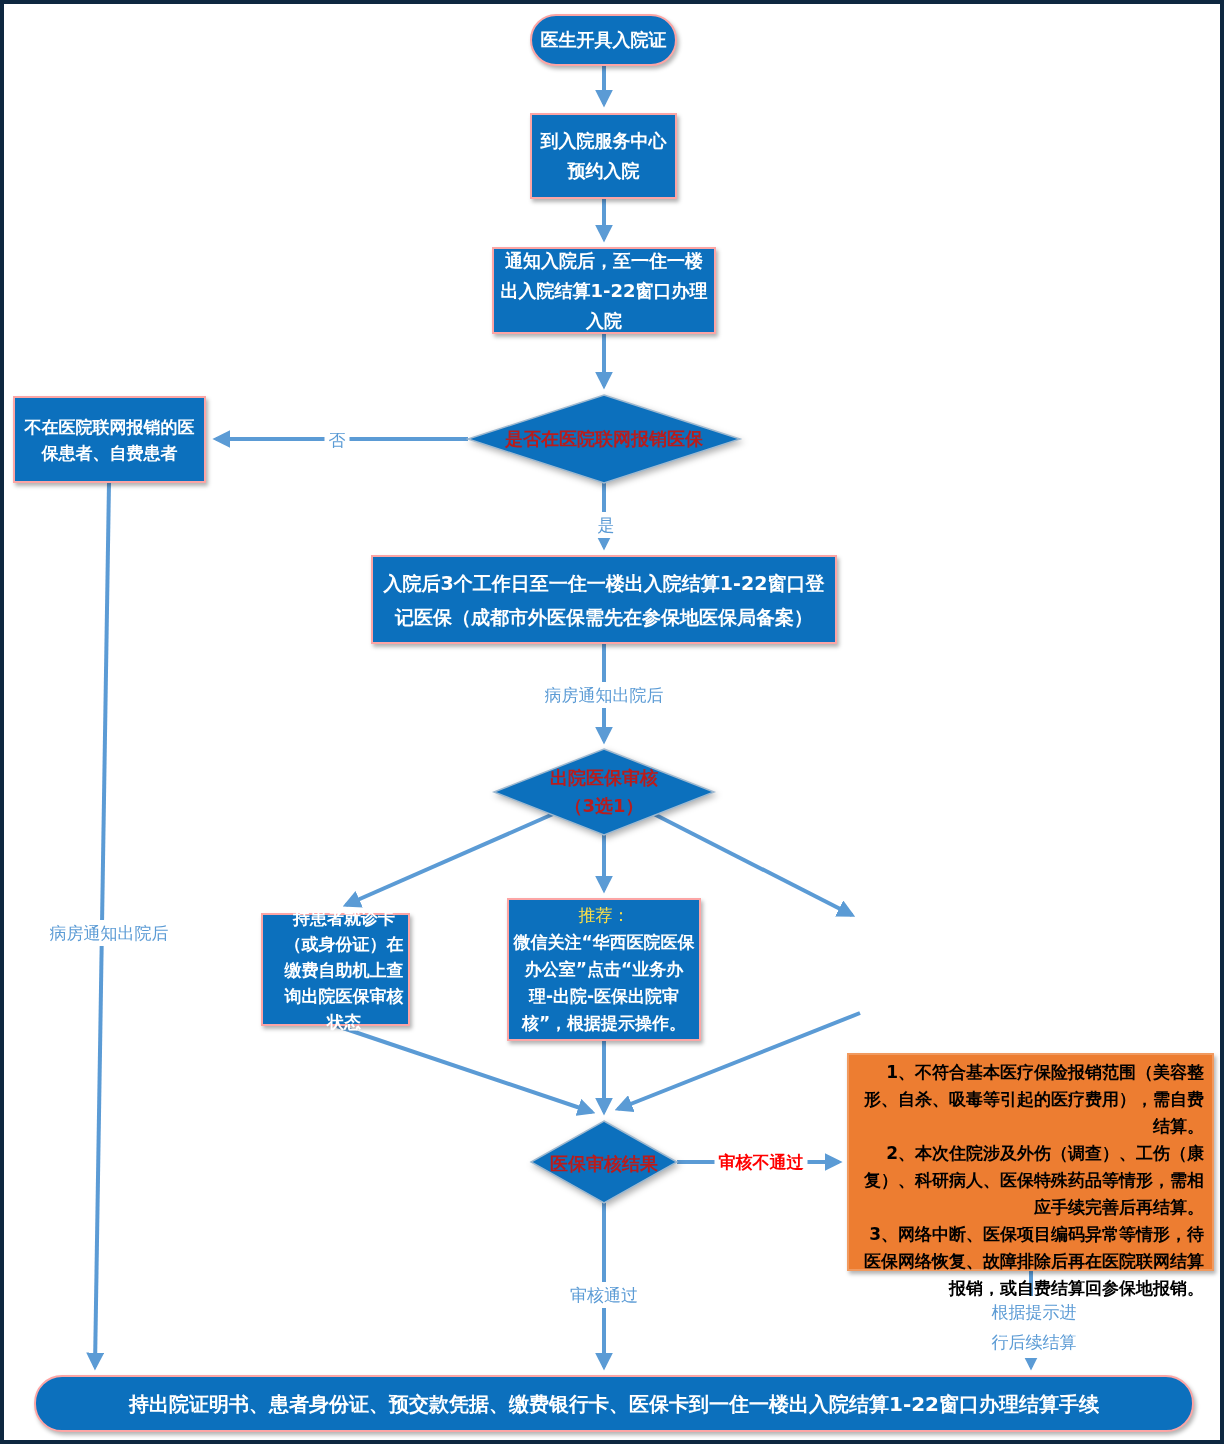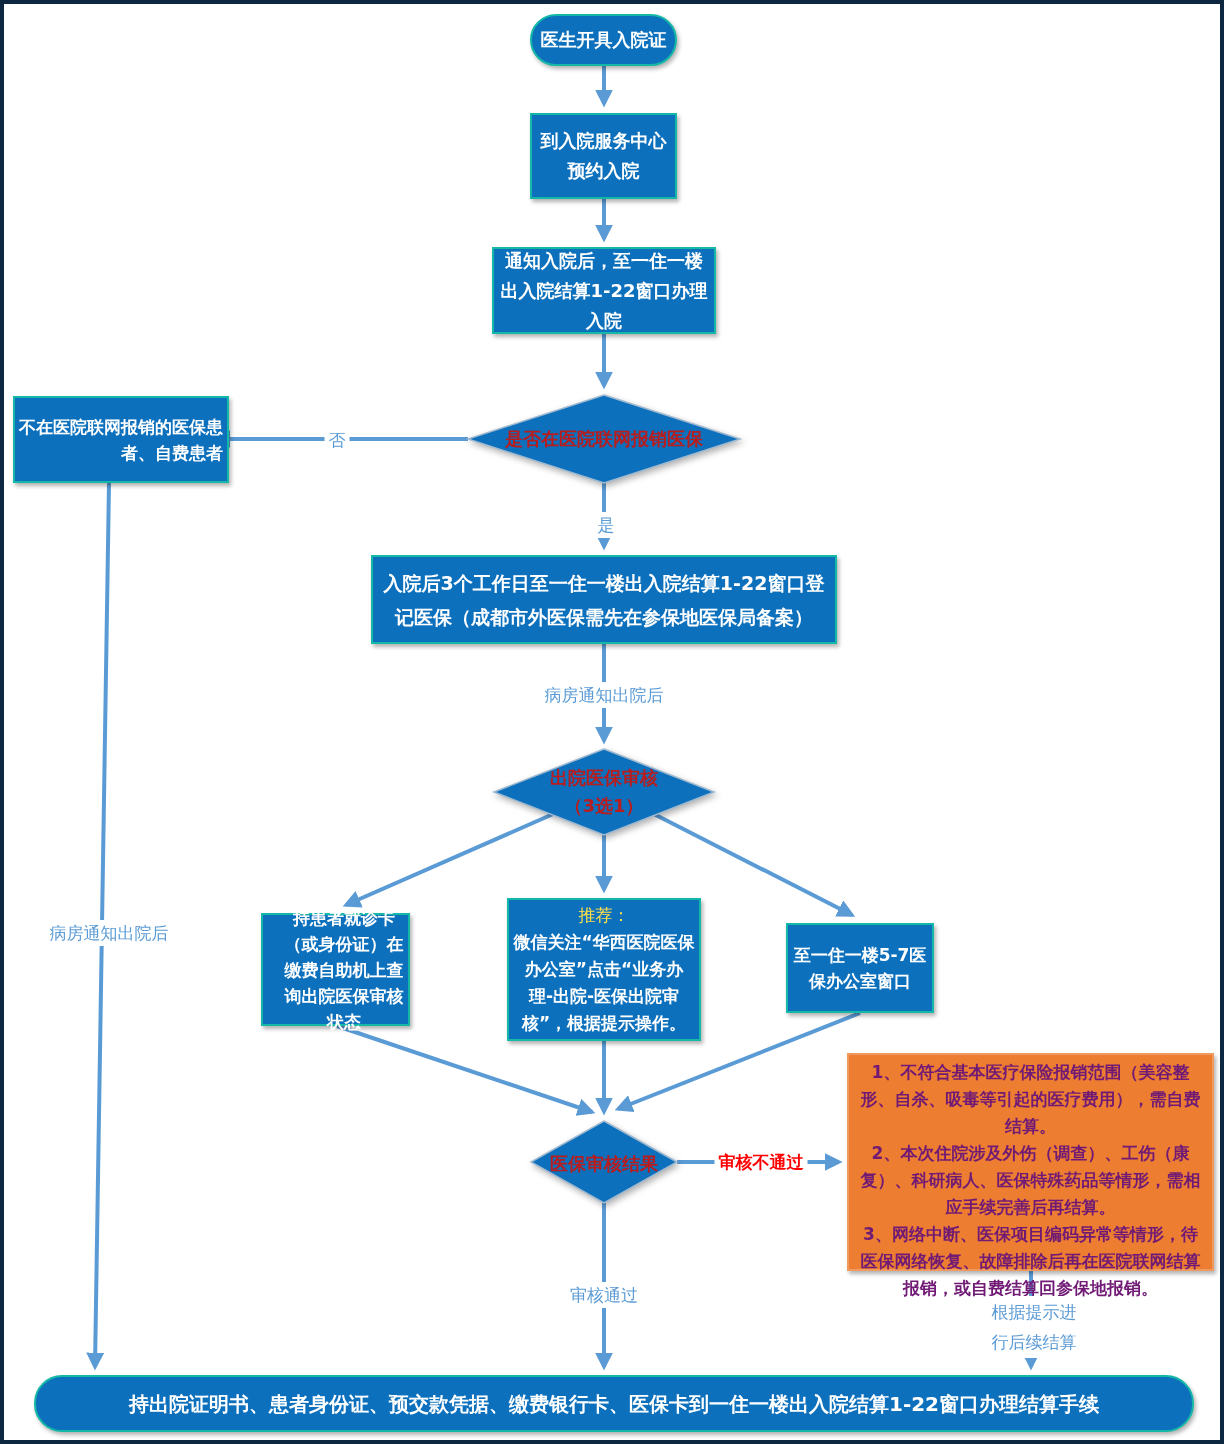--- a/index.html
+++ b/index.html
@@ -5,21 +5,21 @@
   html,body{margin:0;padding:0;background:#fff;}
   #canvas{
     position:relative;width:1224px;height:1444px;
     border:4px solid #0e2740;box-sizing:border-box;
     background:#fff;overflow:hidden;
     font-family:"DejaVu Sans",sans-serif;
   }
   #wires{position:absolute;left:0;top:0;width:1216px;height:1436px;}
   .node{
     position:absolute;box-sizing:border-box;
-    background:#0c70bd;border:2px solid #14b8a6;
+    background:#0c70bd;border:2px solid #fca5a5;
     color:#fff;font-weight:bold;text-align:center;
     display:flex;flex-direction:column;align-items:center;justify-content:center;
     font-size:18px;line-height:30px;
     box-shadow:2px 3px 4px rgba(0,0,0,.3);
     padding:2px 4px;
   }
   .node.small{font-size:17px;line-height:26px;}
   .terminator{border-radius:26px;}
   .endbar{border-radius:28px;font-size:20px;}
   .dlabel{
@@ -28,21 +28,21 @@
   }
   .elabel{
     position:absolute;transform:translateX(-50%);
     color:#5b9bd5;font-size:17px;line-height:24px;white-space:nowrap;
     background:#fff;padding:1px 4px;text-align:center;
   }
   .elabel.red{color:#f00;font-weight:bold;}
   .orange{
     position:absolute;box-sizing:border-box;
     background:#ed7d31;border:2px solid #f19a5f;
-    color:#701a75;font-weight:bold;text-align:center;
+    color:#000000;font-weight:bold;text-align:right;
     font-size:17px;line-height:27px;padding:4px 8px;
     box-shadow:2px 3px 4px rgba(0,0,0,.3);
   }
   .orange div{margin:0;}
   .rec-tag{color:#fde047;font-weight:normal;}
   .wire{stroke:#5b9bd5;stroke-width:4;fill:none;}
   .diamond{fill:#0c70bd;stroke:#9fb9d0;stroke-width:1.5;filter:drop-shadow(2px 3px 3px rgba(0,0,0,.3));}
 </style>
 </head>
 <body>
@@ -76,32 +76,31 @@
     <polygon class="diamond" points="600,745 710,788 600,831 490,788"></polygon>
     <polygon class="diamond" points="600,1117 673,1158 600,1199 527,1158"></polygon>
   </svg>
 
   <div class="node terminator" style="left:526px;top:10px;width:147px;height:52px;">医生开具入院证</div>
 
   <div class="node" style="left:526px;top:109px;width:147px;height:86px;">到入院服务中心预约入院</div>
 
   <div class="node" style="left:488px;top:243px;width:224px;height:87px;text-align:center;">通知入院后，至一住一楼出入院结算1-22窗口办理入院</div>
 
-  <div class="node small" style="left:9px;top:392px;width:216px;height:87px;text-align:right;">不在医院联网报销的医保患者、自费患者</div>
+  <div class="node small" style="left:9px;top:392px;width:193px;height:87px;">不在医院联网报销的医保患者、自费患者</div>
 
   <div class="node" style="left:367px;top:551px;width:466px;height:89px;font-size:19px;line-height:34px;">入院后3个工作日至一住一楼出入院结算1-22窗口登记医保（成都市外医保需先在参保地医保局备案）</div>
 
   <div class="node small" style="left:257px;top:909px;width:149px;height:113px;padding-left:21px;">持患者就诊卡（或身份证）在缴费自助机上查询出院医保审核状态</div>
 
   <div class="node small" style="left:503px;top:894px;width:194px;height:143px;line-height:27px;">
     <div class="rec-tag">推荐：</div>
     <div>微信关注“华西医院医保办公室”点击“业务办理-出院-医保出院审核”，根据提示操作。</div>
   </div>
 
-  <div class="node small" style="left:782px;top:919px;width:148px;height:90px;">至一住一楼5-7医保办公室窗口</div>
 
   <div class="orange" style="left:843px;top:1049px;width:367px;height:218px;">
     <div>1、不符合基本医疗保险报销范围（美容整形、自杀、吸毒等引起的医疗费用），需自费结算。</div>
     <div>2、本次住院涉及外伤（调查）、工伤（康复）、科研病人、医保特殊药品等情形，需相应手续完善后再结算。</div>
     <div>3、网络中断、医保项目编码异常等情形，待医保网络恢复、故障排除后再在医院联网结算报销，或自费结算回参保地报销。</div>
   </div>
 
   <div class="node endbar" style="left:30px;top:1371px;width:1160px;height:57px;">持出院证明书、患者身份证、预交款凭据、缴费银行卡、医保卡到一住一楼出入院结算1-22窗口办理结算手续</div>
 
   <div class="dlabel" style="left:460px;top:421px;width:280px;">是否在医院联网报销医保</div>

